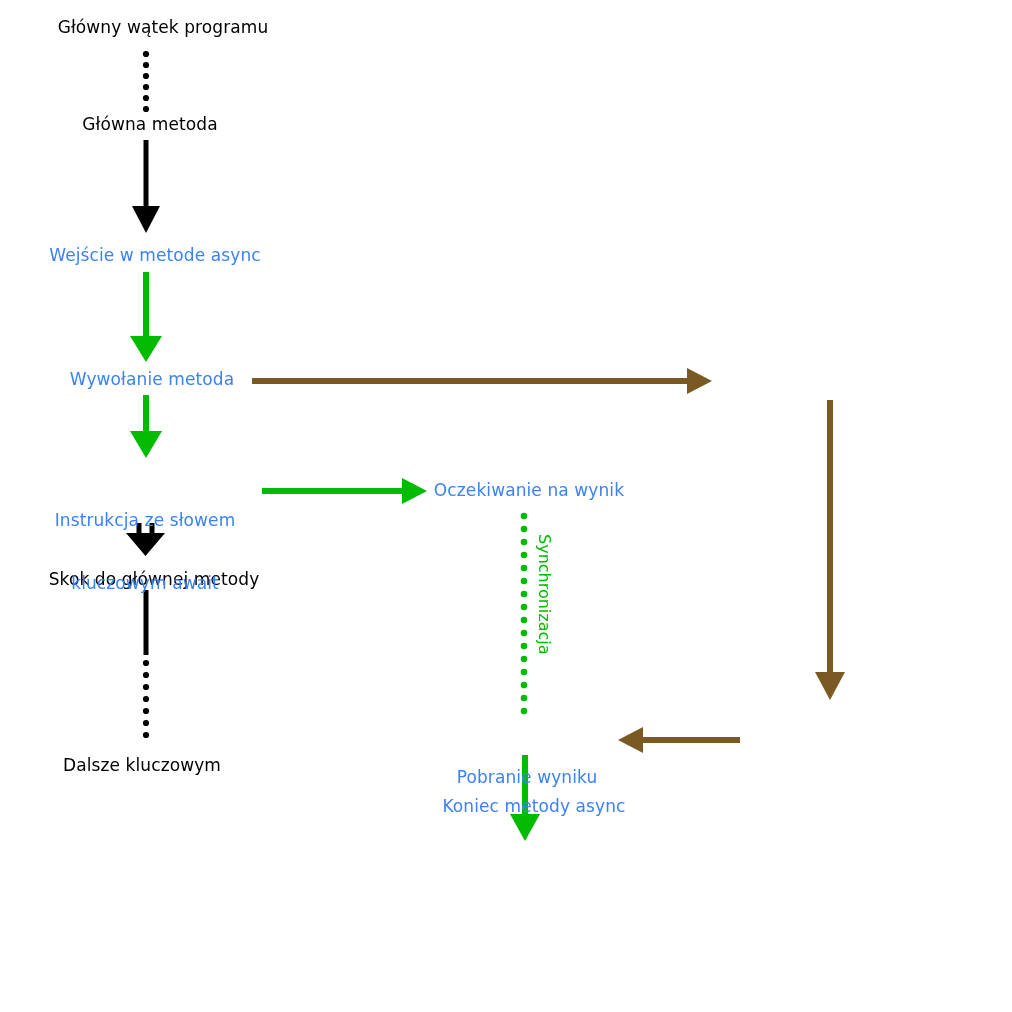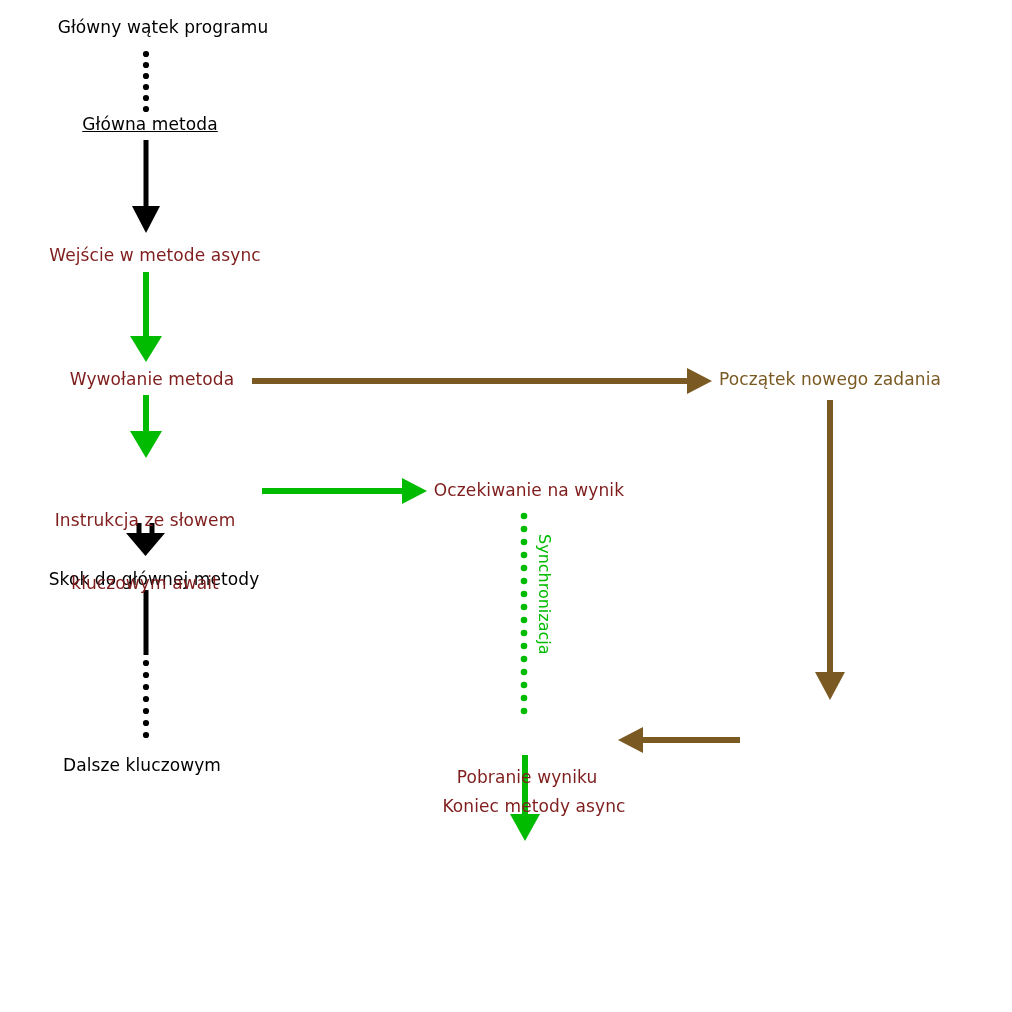--- a/index.html
+++ b/index.html
@@ -19,21 +19,21 @@
     overflow: hidden;
   }
   .node {
     position: absolute;
     white-space: pre;
     line-height: 1.22;
     font-size: 17px;
     letter-spacing: 0.1px;
   }
   .node.black  { color: #000000; }
-  .node.green  { color: #7f1d1d; }
+  .node.green  { color: #3b82f6; }
   .node.brown  { color: #7a5a22; }
 
   .center { transform: translateX(-50%); text-align: center; }
 
   .rot-label {
     position: absolute;
     color: #00bb00;
     font-size: 16px;
     white-space: nowrap;
     transform-origin: 0 0;
@@ -140,21 +140,21 @@
     </g>
 
     <g>
       <line x1="525" y1="755" x2="525" y2="820" stroke="#00bb00" stroke-width="6"></line>
       <polygon points="525,841 510,814 540,814" fill="#00bb00"></polygon>
     </g>
   </svg>
 
   <div class="node black center" style="left:163px; top:17px;">Główny wątek programu</div>
 
-  <div class="node black center" style="left:150px; top:114px;text-decoration:underline;">Główna metoda</div>
+  <div class="node black center" style="left:150px; top:114px;">Główna metoda</div>
 
   <div class="node green center" style="left:155px; top:245px;">Wejście w metode async</div>
 
   <div class="node green center" style="left:152px; top:369px;">Wywołanie metoda</div>
 
   <div class="node black center" style="left:154px; top:569px;">Skok do głównej metody</div>
 
   <div class="node green center" style="left:145px; top:469px;">
     <div>Instrukcja ze słowem</div>
     <div>kluczowym await</div>
@@ -163,16 +163,15 @@
   <div class="node black center" style="left:142px; top:755px;">Dalsze kluczowym</div>
 
   <div class="node green center" style="left:529px; top:480px;">Oczekiwanie na wynik</div>
 
   <div class="rot-label" style="left:554px; top:534px;">Synchronizacja</div>
 
   <div class="node green center" style="left:527px; top:767px;">Pobranie wyniku</div>
 
   <div class="node green center" style="left:534px; top:796px;">Koniec metody async</div>
 
-  <div class="node brown center" style="left:830px; top:369px;">Początek nowego zadania</div>
 
 
 </div>
 
 </body></html>

